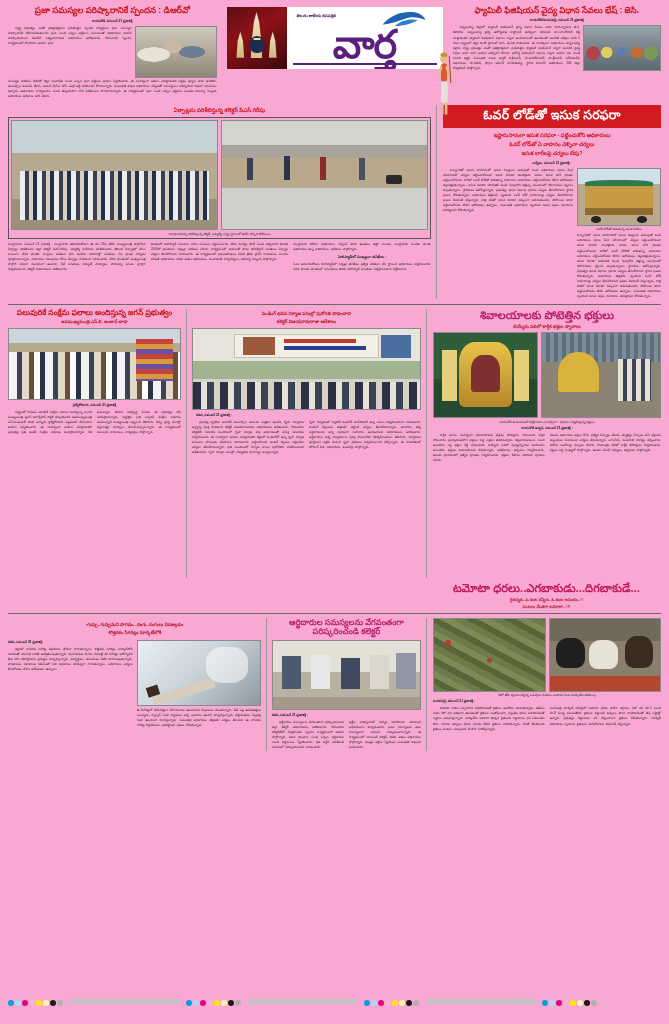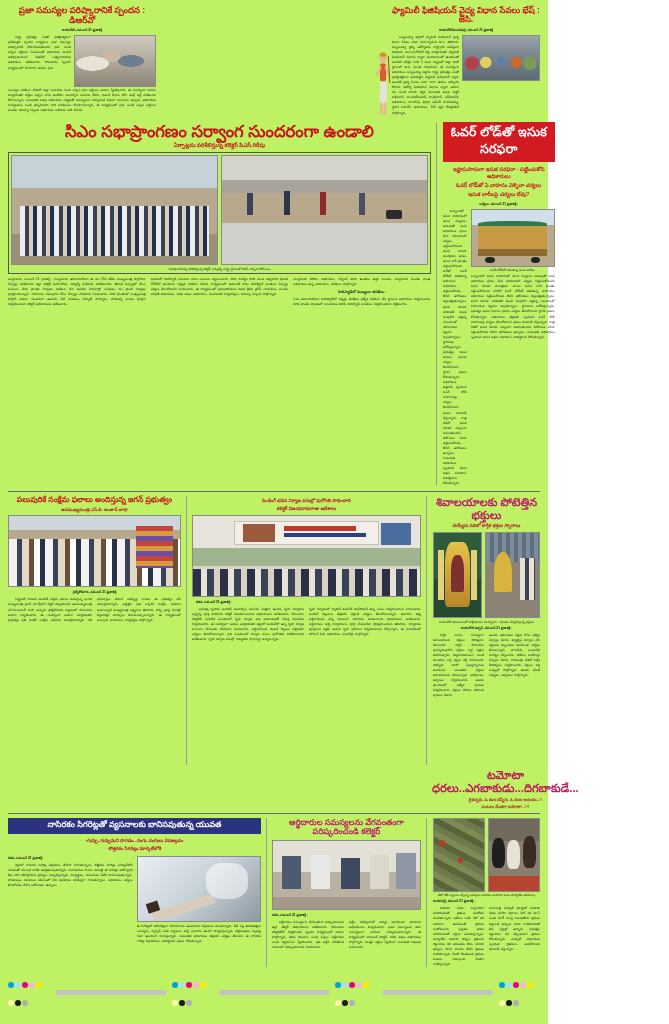--- a/index.html
+++ b/index.html
@@ -2,21 +2,21 @@
 <html><head>
 <meta charset="utf-8">
 <style>
   * { box-sizing: border-box; margin: 0; padding: 0; }
   html, body {
     width: 669px; height: 1024px;
     background: #ffffff;
     font-family: "Liberation Sans", sans-serif;
     overflow: hidden;
   }
-  .page { position: relative; width: 548px; height: 1024px; background:#bef264; padding: 6px 8px 0 8px; }
+  .page { position: relative; width: 669px; height: 1024px; background:#f9a8d4; padding: 6px 8px 0 8px; }
 
   
   .body-text {
     font-size: 3.05px;
     line-height: 5.05px;
     text-align: justify;
     color: #2b2b2b;
     letter-spacing: 0.02px;
     word-spacing: 0.6px;
     hyphens: auto;
@@ -105,20 +105,45 @@
               radial-gradient(ellipse at 70% 50%, #6e7d92 0 16%, transparent 17%),
               linear-gradient(180deg,#cfc9bd 0%, #b5ae9f 45%, #8d8576 100%);"></div>
         </div>
       </div>
       <div class="body-text" style="margin-top:1px;">
         <span>సమస్యల పరిశీలన వేదికలో జిల్లా సమావేశం నుంచి వచ్చిన ప్రజా అర్జీలను ఆయన స్వీకరించారు. ఈ సందర్భంగా ఆయన మాట్లాడుతూ అర్జీలు ఇచ్చిన వారు ఆందోళన చెందాల్సిన అవసరం లేదని, వెంటనే మీసేవ లోని ఎంట్రీ అర్జీ పరిశీలనకు కోరామన్నారు. సంబంధిత శాఖల అధికారులు చర్యలతో సమస్యలను పరిష్కరించే విధంగా సూచనలు ఇచ్చారు. అధికారులు కార్యాలయం నుండి తప్పనిసరిగా వారి పరిశీలనలు కొనసాగాలన్నారు. ఈ కార్యక్రమంలో ప్రజా నుండి వచ్చిన అర్జీలను మండల రెవెన్యూ సిబ్బంది అధికారులు ఆదేశాలు జారీ చేశారు.</span>
       </div>
     </div>
 
     <div class="mast-center">
+      <div class="mast-logo-row">
+        <div class="mast-deity-box">
+          <div style="position:absolute;left:50%;top:8%;transform:translateX(-50%);width:22px;height:46px;
+                      background:linear-gradient(180deg,#f2e4c2,#d8c18a);
+                      clip-path:polygon(50% 0%, 62% 22%, 70% 55%, 76% 100%, 24% 100%, 30% 55%, 38% 22%);"></div>
+          <div style="position:absolute;left:13%;top:40%;width:12px;height:26px;background:linear-gradient(180deg,#f2e4c2,#cdb47c);
+                      clip-path:polygon(50% 0%, 72% 35%, 82% 100%, 18% 100%, 28% 35%);"></div>
+          <div style="position:absolute;right:13%;top:40%;width:12px;height:26px;background:linear-gradient(180deg,#f2e4c2,#cdb47c);
+                      clip-path:polygon(50% 0%, 72% 35%, 82% 100%, 18% 100%, 28% 35%);"></div>
+          <div style="position:absolute;left:50%;top:47%;transform:translateX(-50%);width:15px;height:17px;border-radius:50% 50% 45% 45%;
+                      background:#1b2d4d;"></div>
+          <div style="position:absolute;left:50%;top:50%;transform:translateX(-50%);width:7px;height:2px;background:#e8d9a8;"></div>
+        </div>
+        <div class="mast-vartha">
+          <div class="vartha-tag">తెలుగు జాతీయ దినపత్రిక</div>
+          <div style="position:absolute;right:16px;top:2px;width:46px;height:22px;">
+            <svg viewBox="0 0 60 28" width="46" height="22" aria-hidden="true">
+              <path d="M2 20 C14 6, 30 2, 44 4 C50 5, 56 9, 58 14 C50 10, 40 9, 32 12 C24 15, 12 19, 2 20 Z" fill="#1e63b4"></path>
+              <path d="M18 22 C26 14, 38 12, 48 14 C42 18, 30 22, 18 22 Z" fill="#2f7ed2"></path>
+            </svg>
+          </div>
+          <div class="vartha-word" style="margin-top:12px;">వార్త</div>
+          <div style="position:absolute;left:6px;right:6px;bottom:4px;height:2.4px;background:#5b1f7e;"></div>
+        </div>
+      </div>
     </div>
 
     <div class="mast-side" style="padding-left:4px;position:relative;">
       <div style="position:absolute;left:-14px;top:44px;width:18px;height:66px;">
         <svg viewBox="0 0 24 88" width="18" height="66" aria-hidden="true">
           <ellipse cx="12" cy="12" rx="5" ry="6" fill="#e8b98d"></ellipse>
           <path d="M7 6 Q12 0 17 6 L16 9 L8 9 Z" fill="#c8962f"></path>
           <rect x="8" y="18" width="8" height="24" rx="3" fill="#d95b2b"></rect>
           <path d="M8 20 L2 34 L5 36 L10 24 Z" fill="#e8b98d"></path>
           <path d="M16 20 L22 34 L19 36 L14 24 Z" fill="#e8b98d"></path>
@@ -143,21 +168,20 @@
               radial-gradient(circle at 88% 62%, #7b9a55 0 9%, transparent 10%),
               linear-gradient(180deg,#9aa5ad 0%, #7d8890 40%, #5e6a73 100%);"></div>
         </div>
       </div>
     </div>
   </div>
 
   <div style="display:flex;margin-top:6px;">
 
     <div style="flex:0 0 428px;width:428px;padding-right:5px;">
-      <div class="hl-red" style="font-size:16.5px;">సిఎం సభాప్రాంగణం సర్వాంగ సుందరంగా ఉండాలి</div>
       <div class="sub-red" style="margin-top:2px;font-size:5.6px;">ఏర్పాట్లను పరిశీలిస్తున్న కలెక్టర్ పిఎస్.గిరీషు</div>
       <div style="border:0.7px solid #555;margin-top:3px;padding:2px;">
         <div style="display:flex;gap:3px;">
           <div class="photo" style="flex:1 1 0;height:110px;">
             <div class="ph-inner" style="background:
                 linear-gradient(180deg,#c5d3d9 0 30%, #b6a98f 30% 72%, #9c8f77 72% 100%),
                 radial-gradient(circle at 20% 62%, #f0f0f0 0 7%, transparent 8%);"></div>
             <div style="position:absolute;left:4%;bottom:8%;width:92%;height:46%;
                 background:repeating-linear-gradient(90deg,#ececec 0 5px,#3a3f52 5px 9px,#d8cfc0 9px 13px,#23304a 13px 17px);"></div>
           </div>
@@ -302,21 +326,20 @@
       <div class="hl-pink" style="font-size:11.4px;color:#c2185b;">టమోటా ధరలు..ఎగబాకుడు...దిగబాకుడే...</div>
       <div class="sub-dark" style="margin-top:2px;color:#b3202a;font-size:4.2px;">రైతన్నకు..ఓ కంట కన్నీరు..ఓ కంట ఆనందం..!!</div>
       <div class="sub-dark" style="margin-top:2px;color:#b3202a;font-size:4.2px;">పంటలు మేతగా టమోటా...!!!</div>
     </div>
   </div>
 
   <div class="rule" style="margin-top:3px;"></div>
   <div style="display:flex;margin-top:4px;">
 
     <div style="flex:0 0 258px;width:258px;padding-right:5px;">
-      <div class="banner-blue">నాసిరకం సిగరెట్లతో వ్యసనాలకు బానిసవుతున్న యువత</div>
       <div class="sub-dark" style="margin-top:4px;color:#b3202a;font-size:4.6px;">-గుప్పు..గుప్పుమని పొగడం...రంగు..రంగులు వెదజల్లడం</div>
       <div class="sub-dark" style="margin-top:2px;color:#b3202a;font-size:4.6px;">-కొత్తరకం సిగరెట్లు మార్కెట్‌లోకి</div>
       <div style="display:flex;gap:4px;margin-top:4px;">
         <div style="flex:1 1 0;">
           <div class="dateline" style="text-align:left;">కడప, నవంబర్ 21 ప్రజాశక్తి:</div>
           <div class="body-text">
             <span class="indent">జిల్లాలో నాసిరకం సిగరెట్ల విక్రయాలు జోరుగా సాగుతున్నాయి. కొత్తరకం సిగరెట్లు మార్కెట్‌లోకి రావడంతో యువత వాటికి ఆకర్షితులవుతున్నారు. రంగురంగుల పొగలు వెదజల్లే ఈ సిగరెట్లు ఆరోగ్యానికి తీవ్ర హాని కలిగిస్తాయని వైద్యులు హెచ్చరిస్తున్నారు. విద్యార్థులు, యువకులు వీటికి బానిసలవుతున్నారు. పాఠశాలలు, కళాశాలల సమీపంలో వీటి విక్రయాలు యథేచ్ఛగా సాగుతున్నాయి. అధికారులు చర్యలు తీసుకోవడం లేదని ఆరోపణలు ఉన్నాయి.</span>
           </div>
         </div>
         <div style="flex:1 1 0;">

